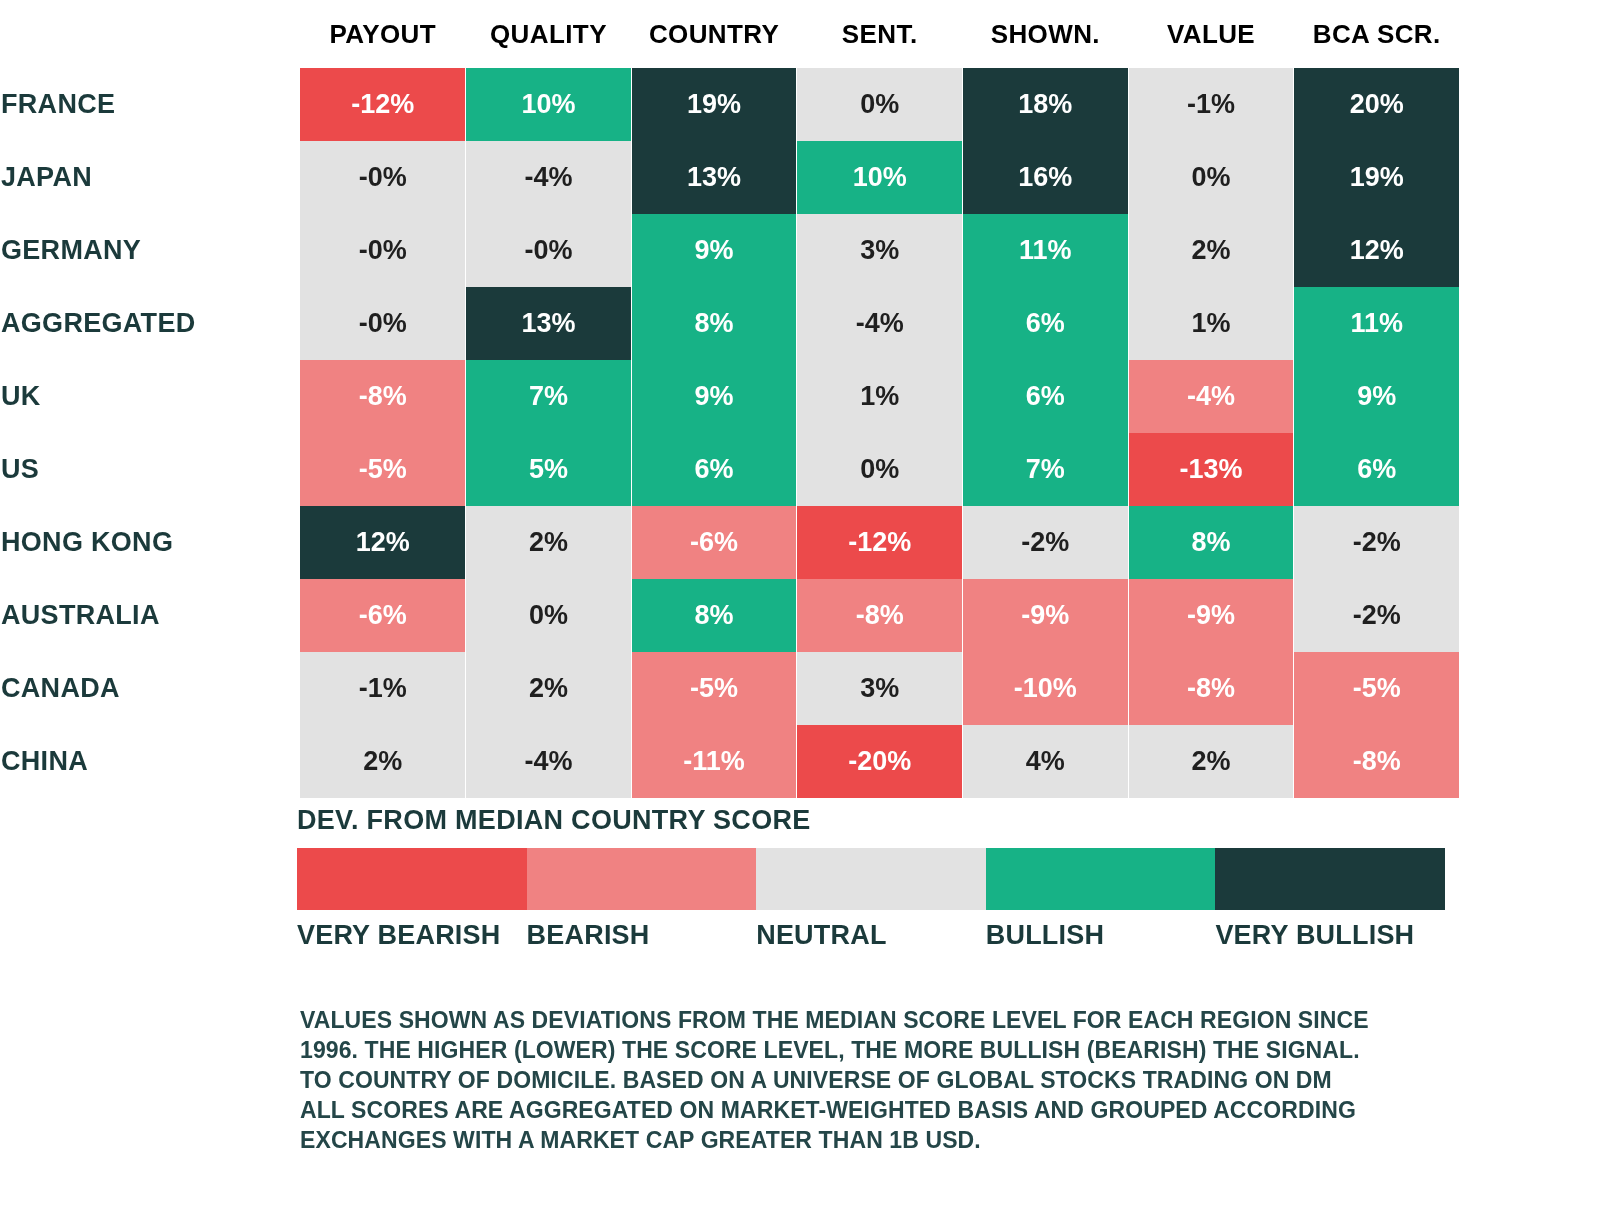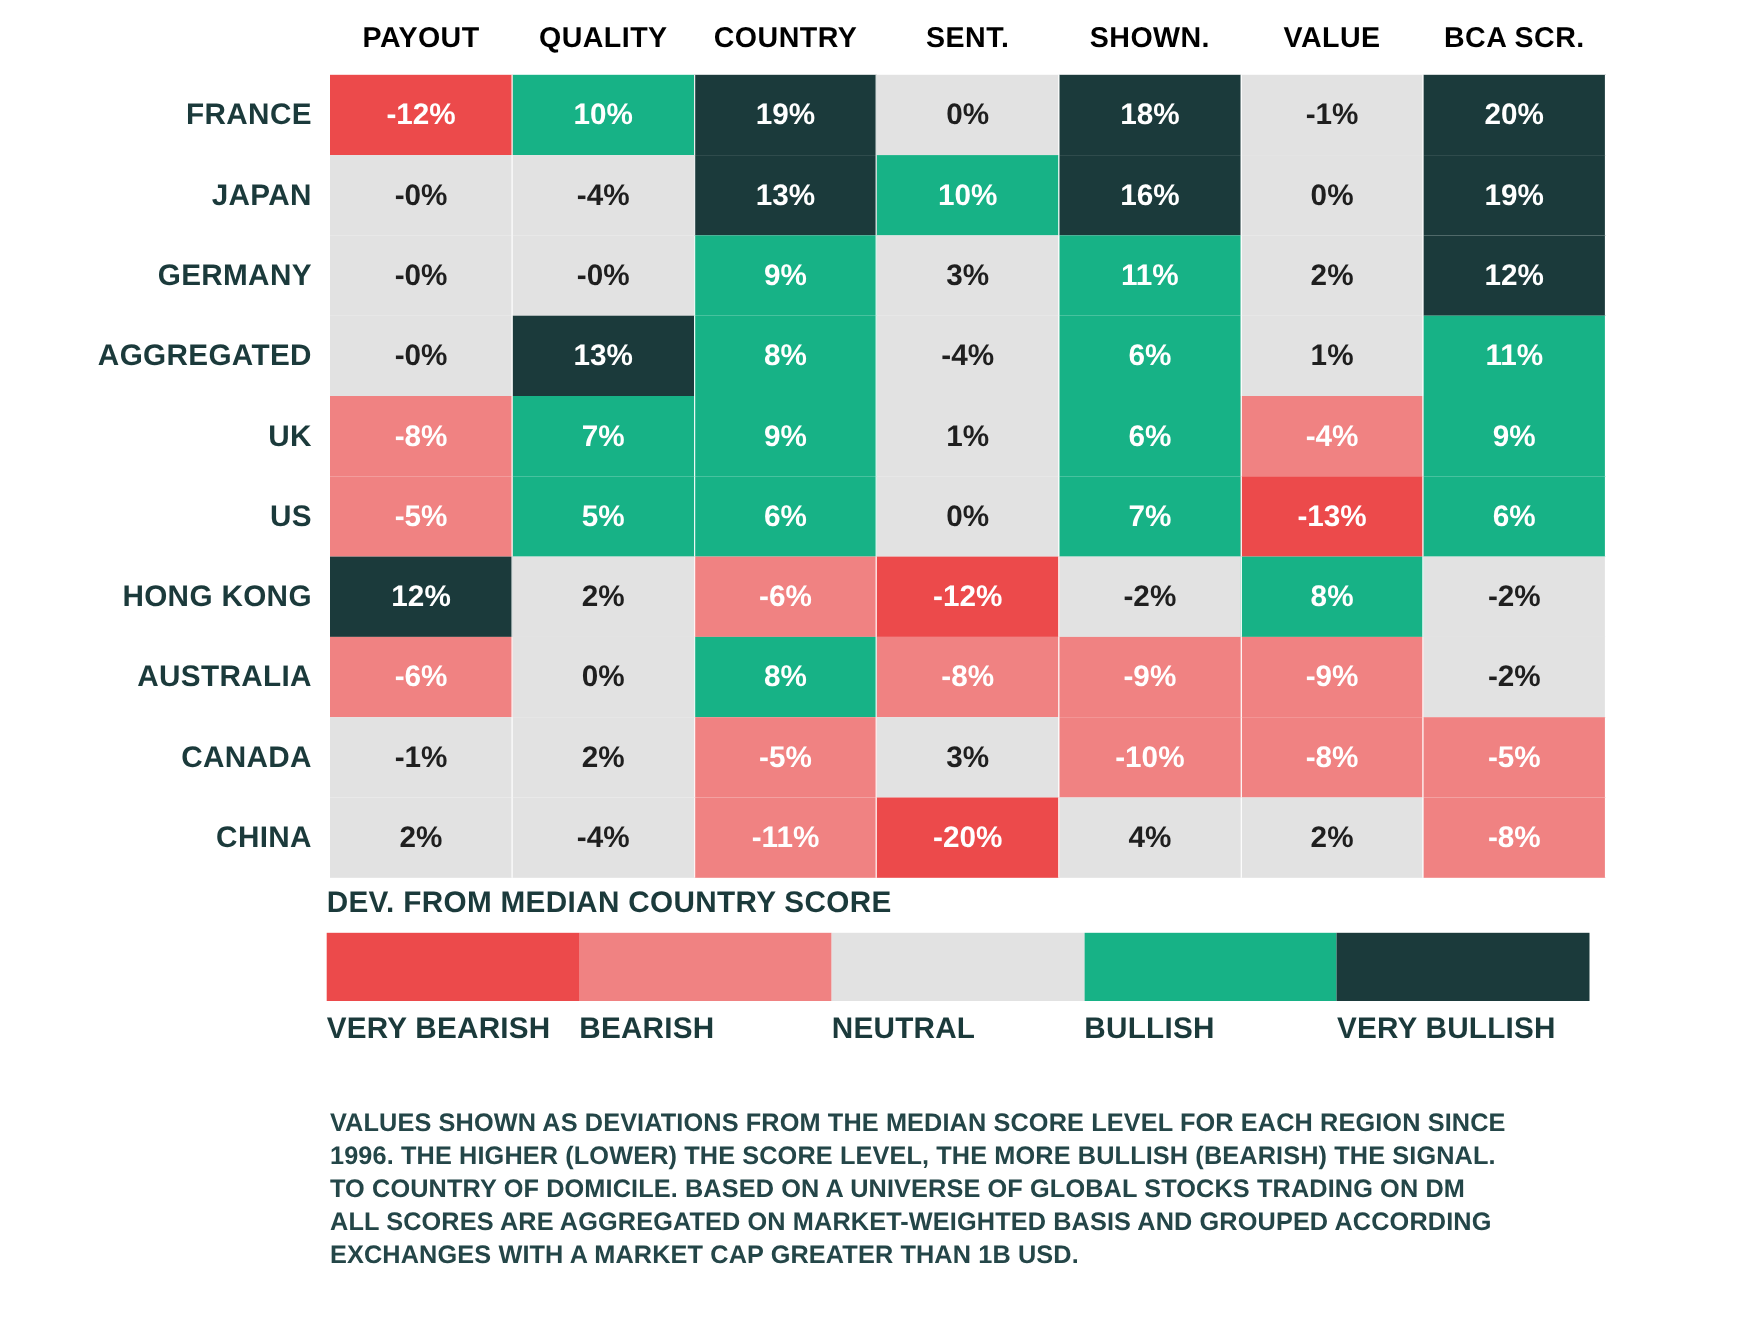--- a/index.html
+++ b/index.html
@@ -56,21 +56,21 @@
     padding: 0;
     white-space: nowrap;
   }
 
   td.rowhead {
     background: #ffffff;
     color: #1B3A3B;
     font-size: 27px;
     font-weight: 600;
     letter-spacing: 0.3px;
-    text-align: right;
+    text-align: left;
     padding-right: 16px;
     height: 71px;
     white-space: nowrap;
   }
 
   td.cell {
     height: 71px;
     text-align: center;
     vertical-align: middle;
     font-size: 27px;

